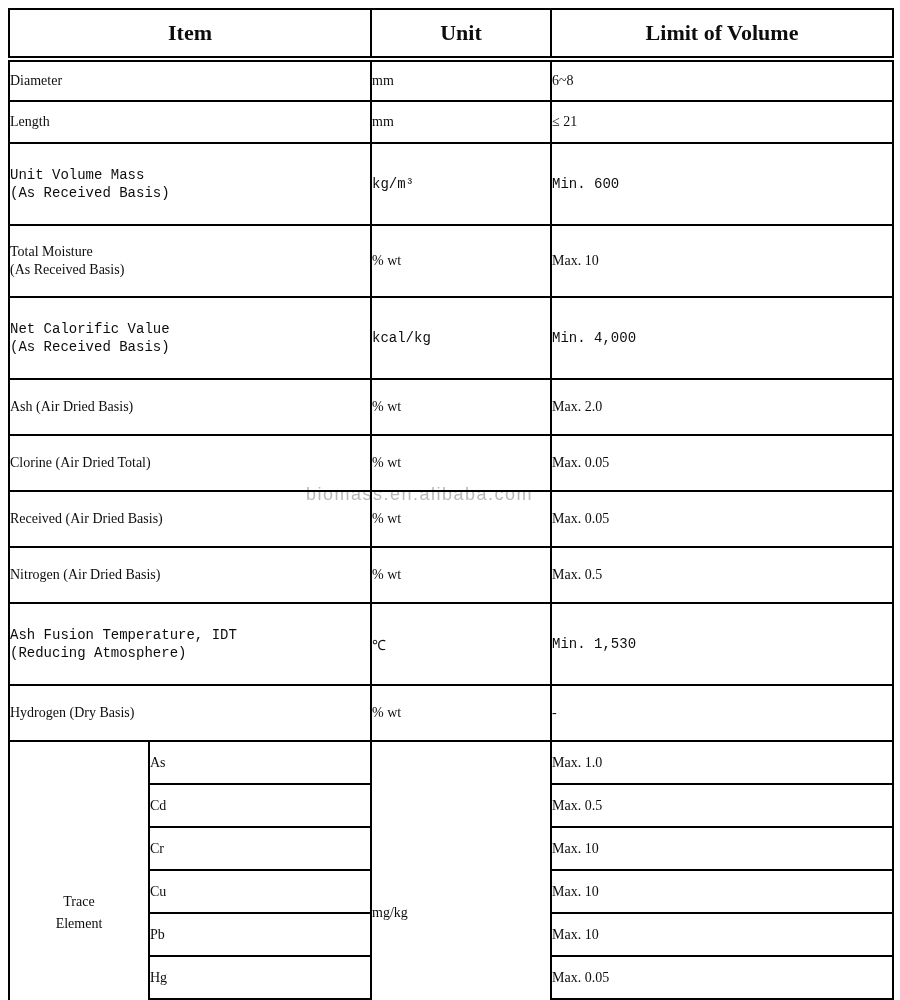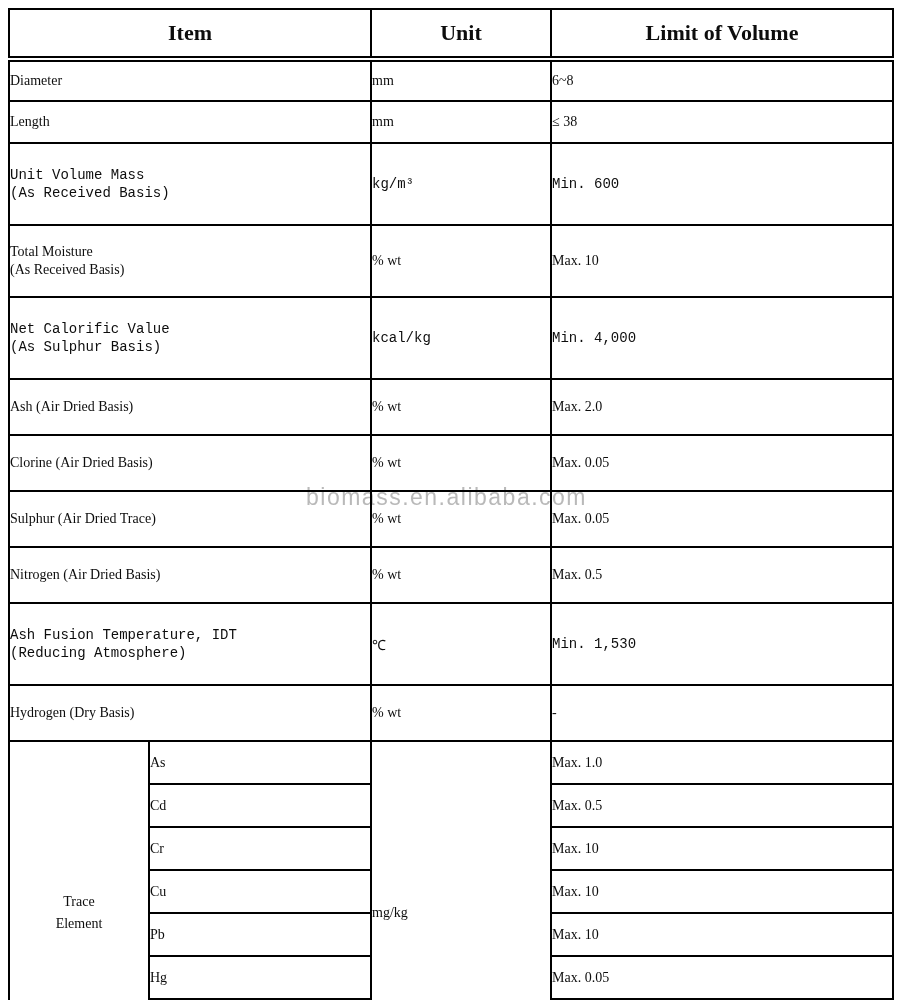--- a/index.html
+++ b/index.html
@@ -14,21 +14,21 @@
     position: relative;
     width: 900px;
     height: 1000px;
     overflow: hidden;
   }
   .watermark {
     position: absolute;
     left: 306px;
     top: 484px;
     font-family: "Liberation Sans", "DejaVu Sans", sans-serif;
-    font-size: 23px;
+    font-size: 18px;
     letter-spacing: 1.5px;
     color: #b9b9b9;
     white-space: nowrap;
     z-index: 0;
   }
   table.spec {
     position: absolute;
     left: 8px;
     top: 8px;
     width: 884px;
@@ -97,58 +97,58 @@
 
     <tr class="h-sm">
       <td colspan="2" class="c-item">Diameter</td>
       <td class="c-unit">mm</td>
       <td class="c-limit">6~8</td>
     </tr>
 
     <tr class="h-sm">
       <td colspan="2" class="c-item">Length</td>
       <td class="c-unit">mm</td>
-      <td class="c-limit">≤ 38</td>
+      <td class="c-limit">≤ 21</td>
     </tr>
 
     <tr class="h-d">
       <td colspan="2" class="c-item">Unit Volume Mass
 (As Received Basis)</td>
       <td class="c-unit">kg/m³</td>
       <td class="c-limit">Min. 600</td>
     </tr>
 
     <tr class="h-d2">
       <td colspan="2" class="c-item">Total Moisture
 (As Received Basis)</td>
       <td class="c-unit">% wt</td>
       <td class="c-limit">Max. 10</td>
     </tr>
 
     <tr class="h-d">
       <td colspan="2" class="c-item">Net Calorific Value
-(As Sulphur Basis)</td>
+(As Received Basis)</td>
       <td class="c-unit">kcal/kg</td>
       <td class="c-limit">Min. 4,000</td>
     </tr>
 
     <tr class="h-s">
       <td colspan="2" class="c-item">Ash (Air Dried Basis)</td>
       <td class="c-unit">% wt</td>
       <td class="c-limit">Max. 2.0</td>
     </tr>
 
     <tr class="h-s">
-      <td colspan="2" class="c-item">Clorine (Air Dried Basis)</td>
+      <td colspan="2" class="c-item">Clorine (Air Dried Total)</td>
       <td class="c-unit">% wt</td>
       <td class="c-limit">Max. 0.05</td>
     </tr>
 
     <tr class="h-s">
-      <td colspan="2" class="c-item">Sulphur (Air Dried Trace)</td>
+      <td colspan="2" class="c-item">Received (Air Dried Basis)</td>
       <td class="c-unit">% wt</td>
       <td class="c-limit">Max. 0.05</td>
     </tr>
 
     <tr class="h-s">
       <td colspan="2" class="c-item">Nitrogen (Air Dried Basis)</td>
       <td class="c-unit">% wt</td>
       <td class="c-limit">Max. 0.5</td>
     </tr>
 

